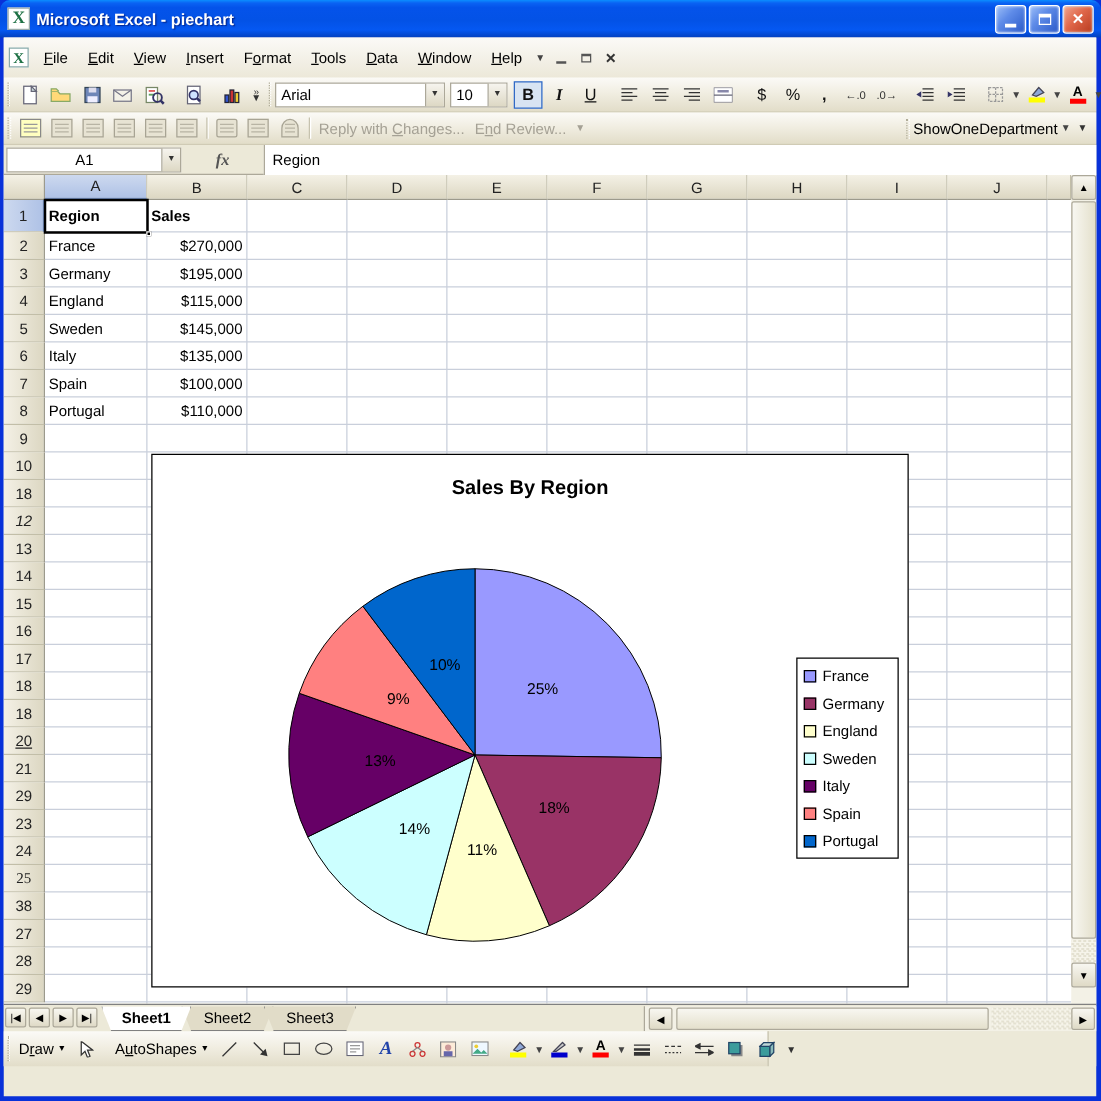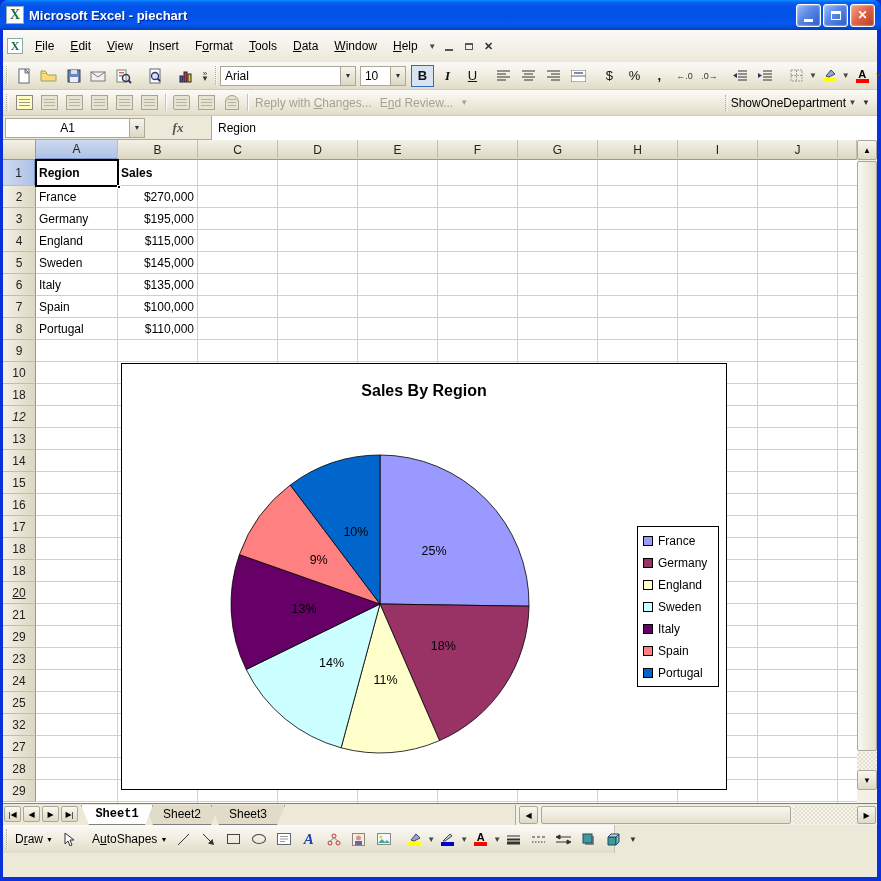--- a/index.html
+++ b/index.html
@@ -449,22 +449,22 @@
           <div class="rh" style="height: 22px;">15</div>
           <div class="rh" style="height: 22px;">16</div>
           <div class="rh" style="height: 22px; text-align: center;">17</div>
           <div class="rh" style="height: 22px;">18</div>
           <div class="rh" style="height: 22px;">18</div>
           <div class="rh" style="height: 22px; text-decoration: underline;">20</div>
           <div class="rh" style="height: 22px;">21</div>
           <div class="rh" style="height: 22px;">29</div>
           <div class="rh" style="height: 22px;">23</div>
           <div class="rh" style="height: 22px;">24</div>
-          <div class="rh" style="height: 22px;">25</div>
-          <div class="rh" style="height: 22px;">32</div>
+          <div class="rh" style="height: 22px; font-family: Liberation Serif, serif;">25</div>
+          <div class="rh" style="height: 22px;">38</div>
           <div class="rh" style="height: 22px;">27</div>
           <div class="rh" style="height: 22px;">28</div>
           <div class="rh" style="height: 22px;">29</div>
         </div>
       <div id="datarea">
           <div class="gl" style="left: 81px; top: 0px; width: 1px; height: 643px;"></div>
           <div class="gl" style="left: 161px; top: 0px; width: 1px; height: 643px;"></div>
           <div class="gl" style="left: 241px; top: 0px; width: 1px; height: 643px;"></div>
           <div class="gl" style="left: 321px; top: 0px; width: 1px; height: 643px;"></div>
           <div class="gl" style="left: 401px; top: 0px; width: 1px; height: 643px;"></div>
@@ -580,21 +580,21 @@
         <div class="sbtn" style="top:630px;">▼</div>
       </div>
     </div>
 
     <div class="band tabbar">
       <div class="tnav">|◀</div>
       <div class="tnav">◀</div>
       <div class="tnav">▶</div>
       <div class="tnav">▶|</div>
       <div id="sheettabs" style="display:flex;margin-left:10px;">
-          <div class="sheettab active" style="width: 72px; font-family: Liberation Mono, monospace;">Sheet1</div>
+          <div class="sheettab active" style="width: 72px;">Sheet1</div>
           <div class="sheettab" style="width: 74px;">Sheet2</div>
           <div class="sheettab" style="width: 74px;">Sheet3</div>
         </div>
       <div class="hscroll">
         <div class="hbtn" style="left:3px;">◀</div>
         <div class="hthumb"></div>
         <div class="htrack"></div>
         <div class="hbtn" style="right:1px;">▶</div>
       </div>
     </div>

